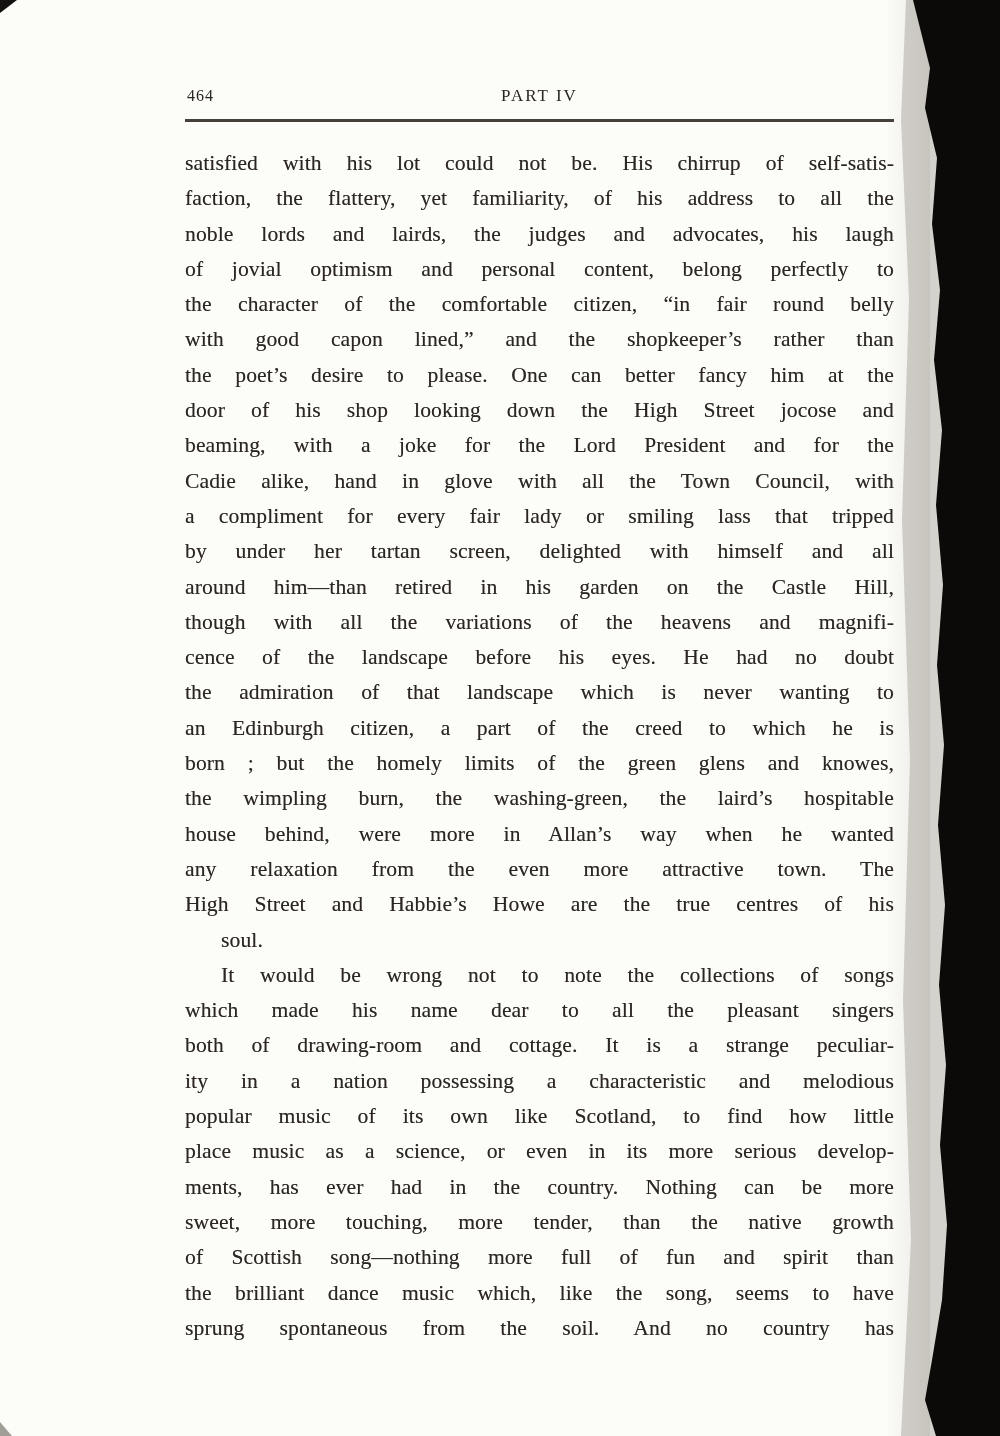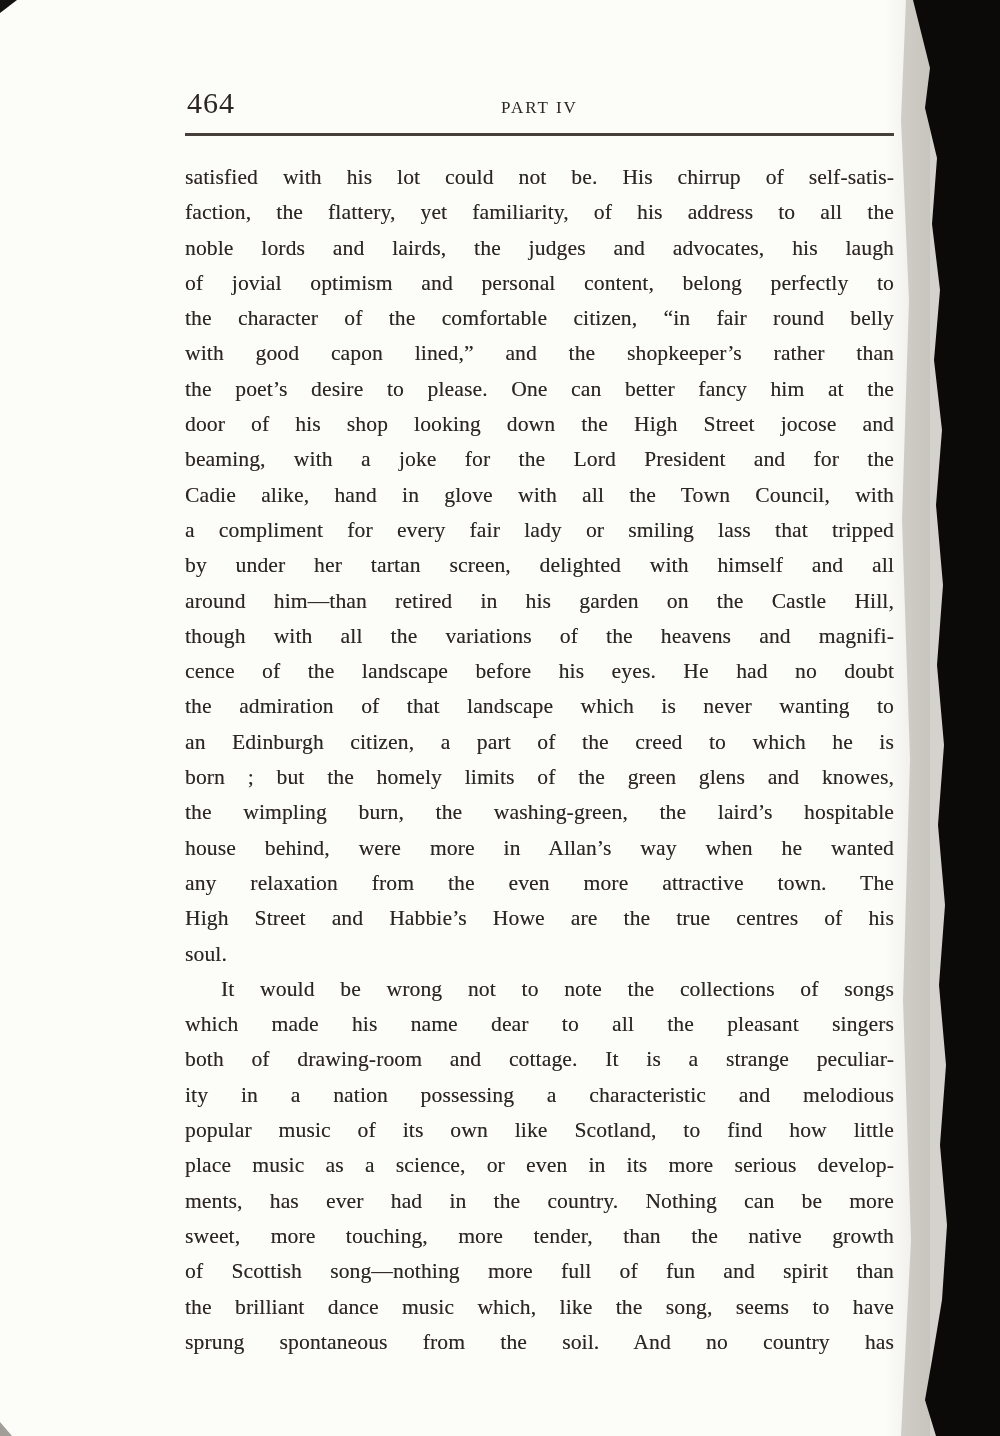--- a/index.html
+++ b/index.html
@@ -22,21 +22,21 @@
     top: 86px;
     width: 709px;
   }
   .header {
     display: grid;
     grid-template-columns: 1fr auto 1fr;
     align-items: baseline;
     padding: 0 2px 13px 2px;
   }
   .pagenum {
-    font-size: 30px;
+    font-size: 16px;
     letter-spacing: 1px;
     justify-self: start;
   }
   .running-title {
     font-style: italic;
     font-size: 21px;
     letter-spacing: 3px;
     justify-self: center;
     white-space: nowrap;
   }
@@ -51,21 +51,21 @@
   }
   .para { }
   .line {
     font-size: 21.5px;
     line-height: 35.3px;
     letter-spacing: 0.15px;
     text-align: justify;
     text-align-last: justify;
     text-shadow: 0.2px 0.2px 0.3px rgba(43, 38, 34, 0.45);
   }
-  .line.flush { text-align-last: left; }
+  .line.flush { text-align-last: left; margin-left: 36px; }
   .para.indent .line:first-child { text-indent: 36px; }
   .edge-svg {
     position: absolute;
     top: 0;
     left: 0;
     pointer-events: none;
   }
   .edge-fade {
     position: absolute;
     top: 0;

